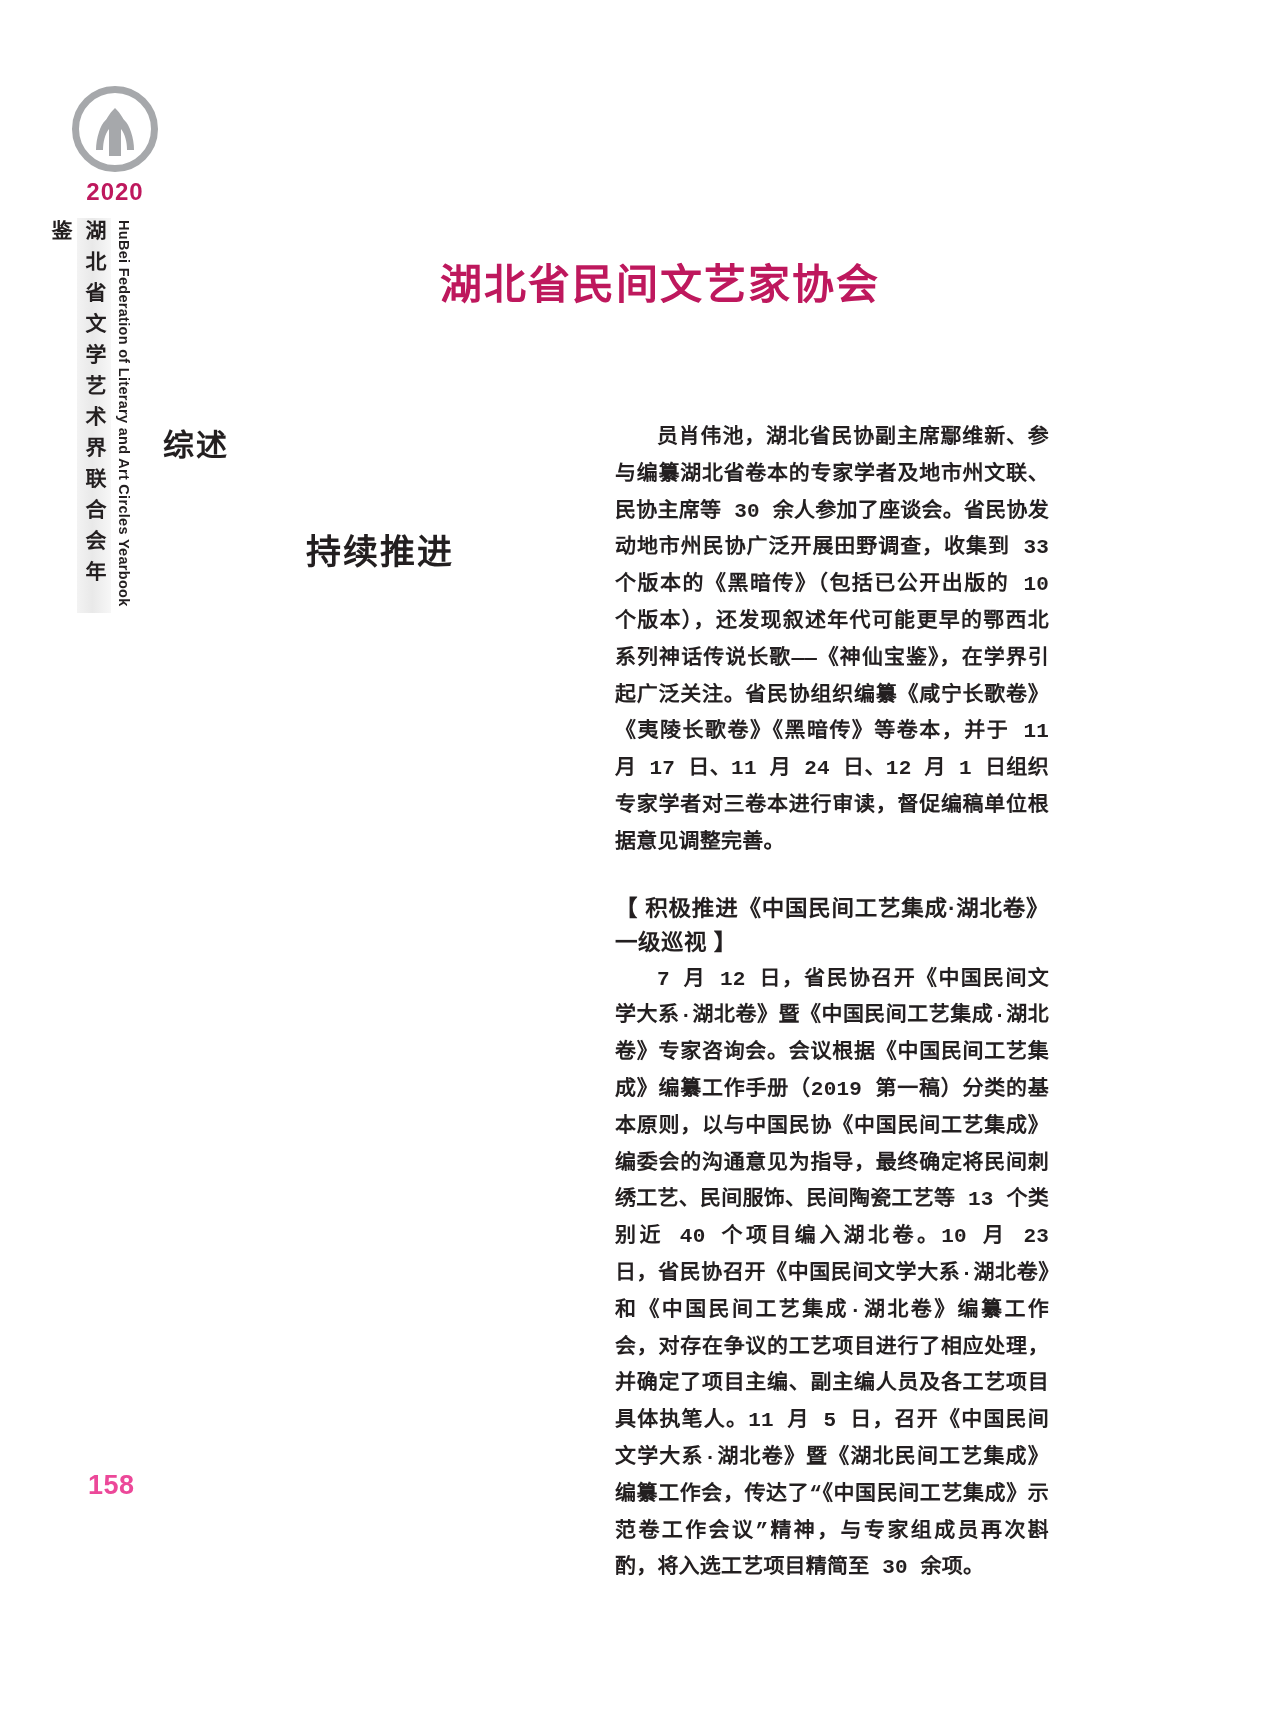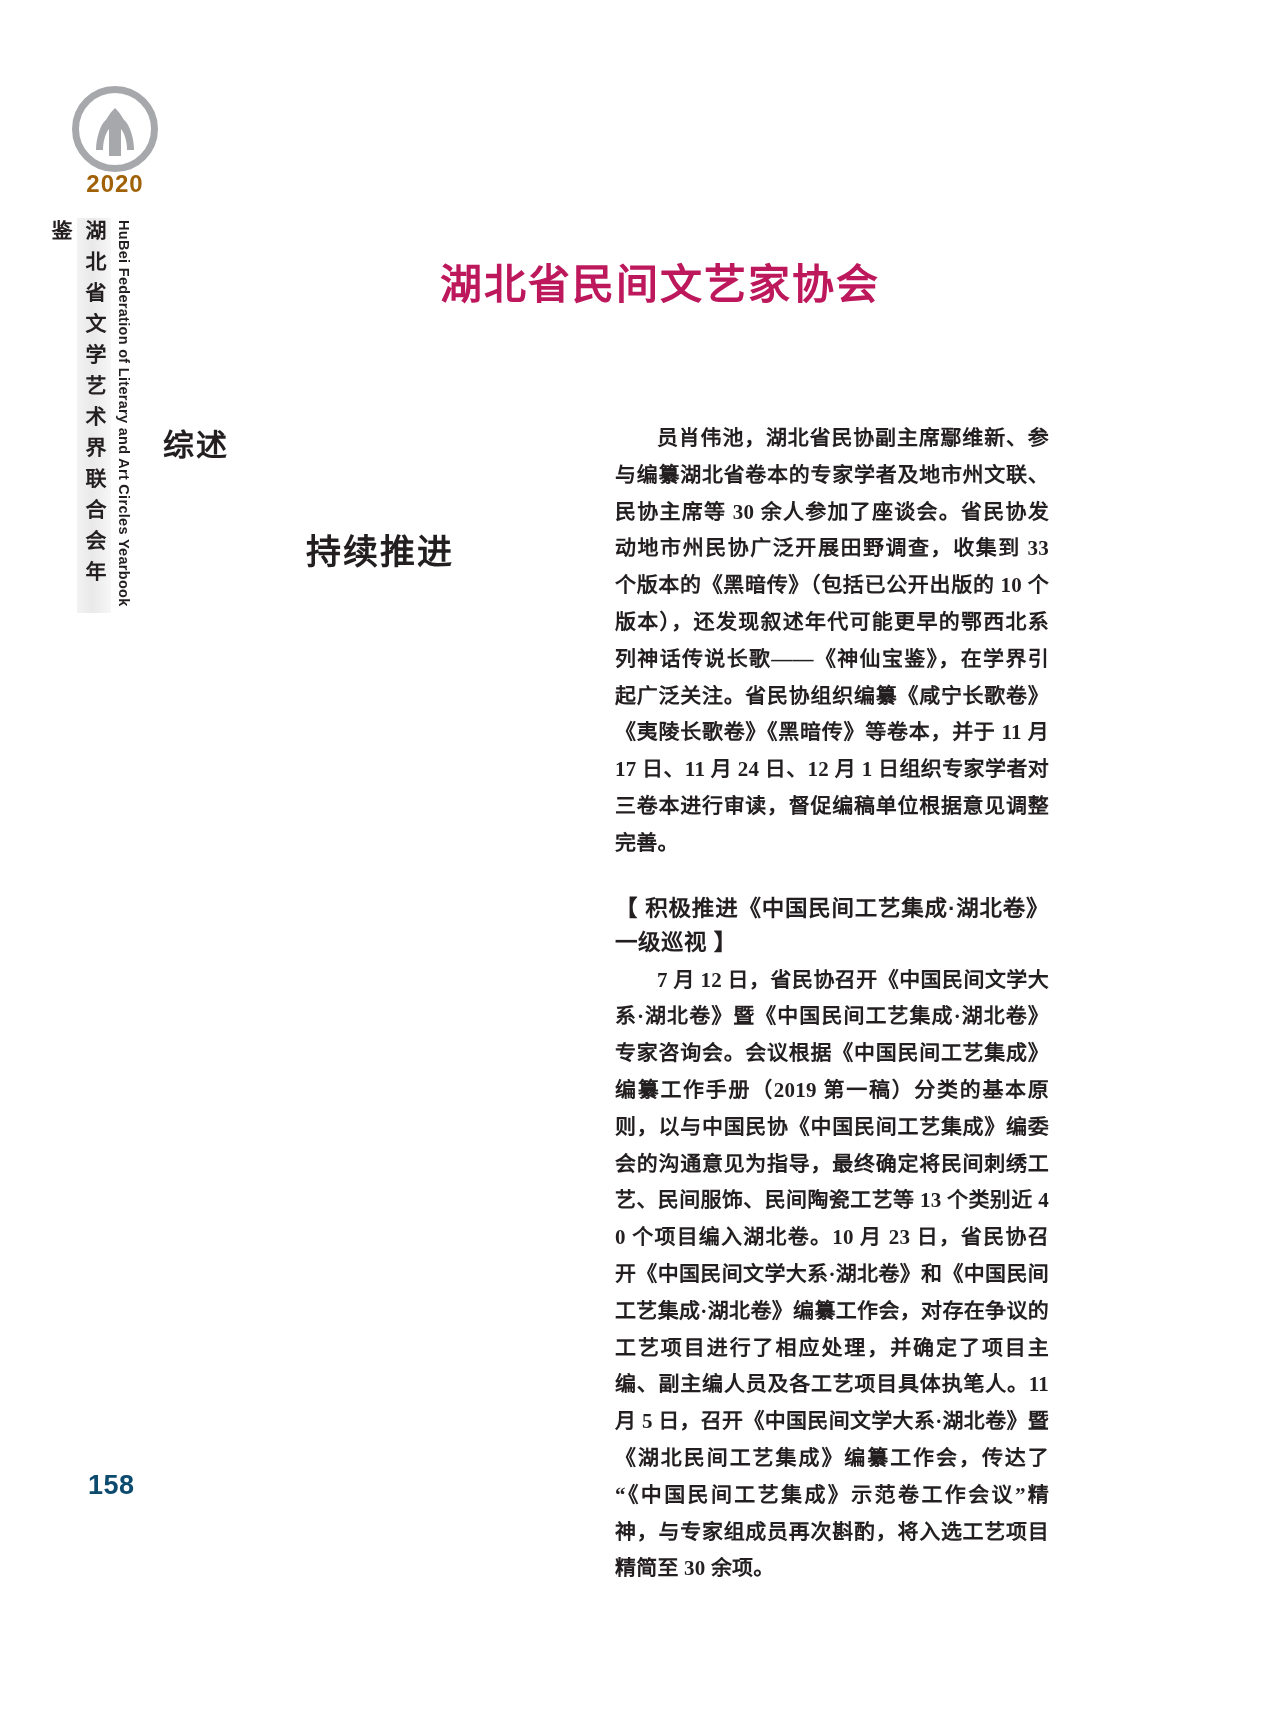--- a/index.html
+++ b/index.html
@@ -46,28 +46,28 @@
   }
   .logo-glyph {
     position: absolute;
     left: 0; top: 0;
     width: 86px; height: 86px;
   }
 
   .logo-year {
     position: absolute;
     left: 8px;
-    top: 84px;
+    top: 92px;
     width: 90px;
     text-align: center;
     font-family: "Liberation Sans", sans-serif;
     font-weight: bold;
     font-size: 24px;
     letter-spacing: 1px;
-    color: #a16207;
+    color: #be185d;
   }
 
   .side-band {
     position: absolute;
     left: 15px;
     top: 132px;
     width: 34px;
     height: 395px;
     background: linear-gradient(to right,#f3f3f3,#e9e9e9 45%,#f7f7f7);
   }
@@ -101,21 +101,21 @@
     white-space: nowrap;
   }
 
   .page-number {
     position: absolute;
     left: 88px;
     top: 1470px;
     font-family: "Liberation Sans", sans-serif;
     font-weight: bold;
     font-size: 27px;
-    color: #0c4a6e;
+    color: #ec4899;
     letter-spacing: 0.5px;
   }
 
   
   .article-title {
     position: absolute;
     left: 210px;
     top: 222px;
     width: 900px;
     text-align: center;
@@ -165,21 +165,21 @@
     font-weight: bold;
     font-size: 22.5px;
     letter-spacing: 0.5px;
     line-height: 34px;
     color: #231f20;
     margin: 0 0 2px 0;
     text-align: justify;
     text-justify: inter-ideograph;
   }
   p.body {
-    font-family: Liberation Serif, serif;
+    font-family: Liberation Mono, monospace;
     font-weight: bold;
     font-size: 21px;
     line-height: 36.8px;
     letter-spacing: 0.2px;
     color: #231f20;
     margin: 0 0 0 0;
     text-indent: 2em;
     text-align: justify;
     text-justify: inter-ideograph;
     word-break: break-all;

